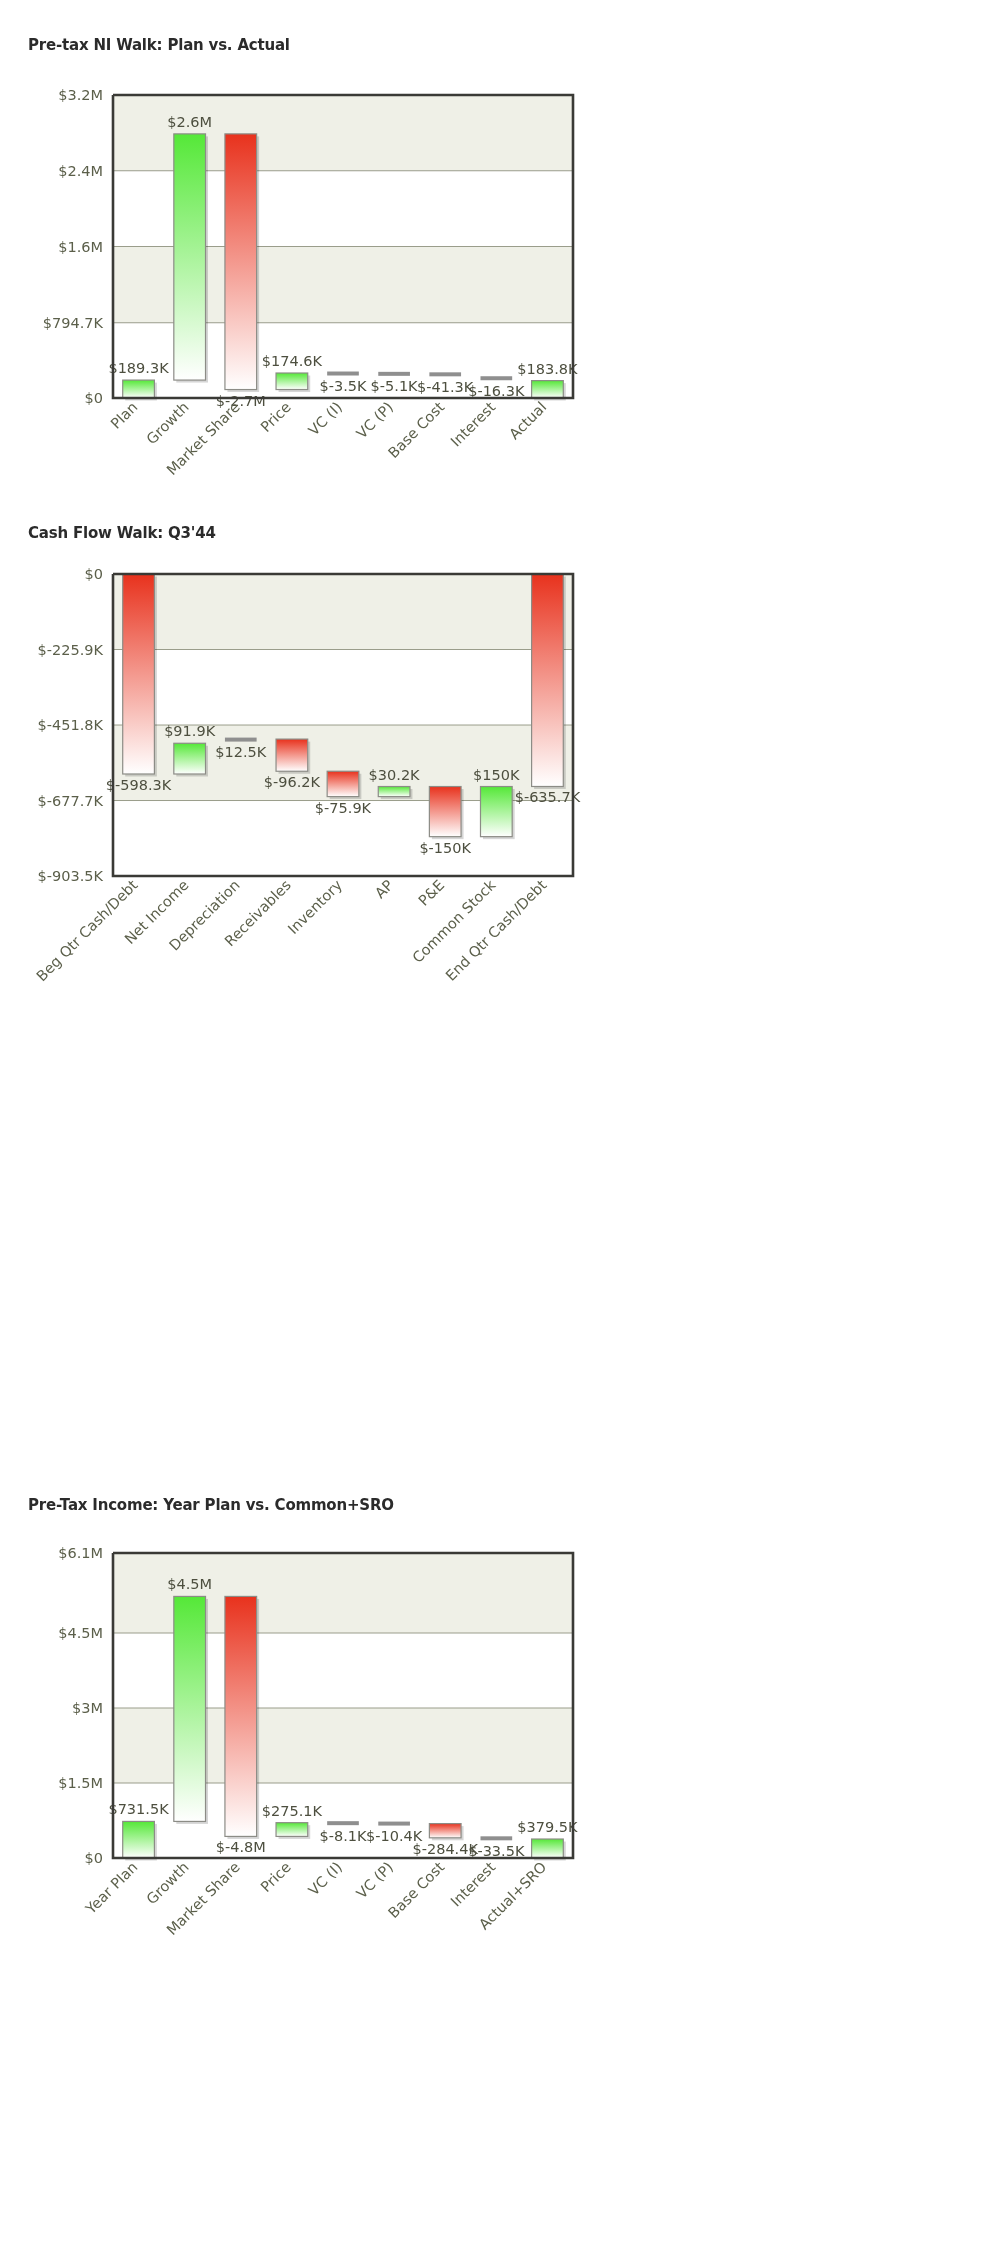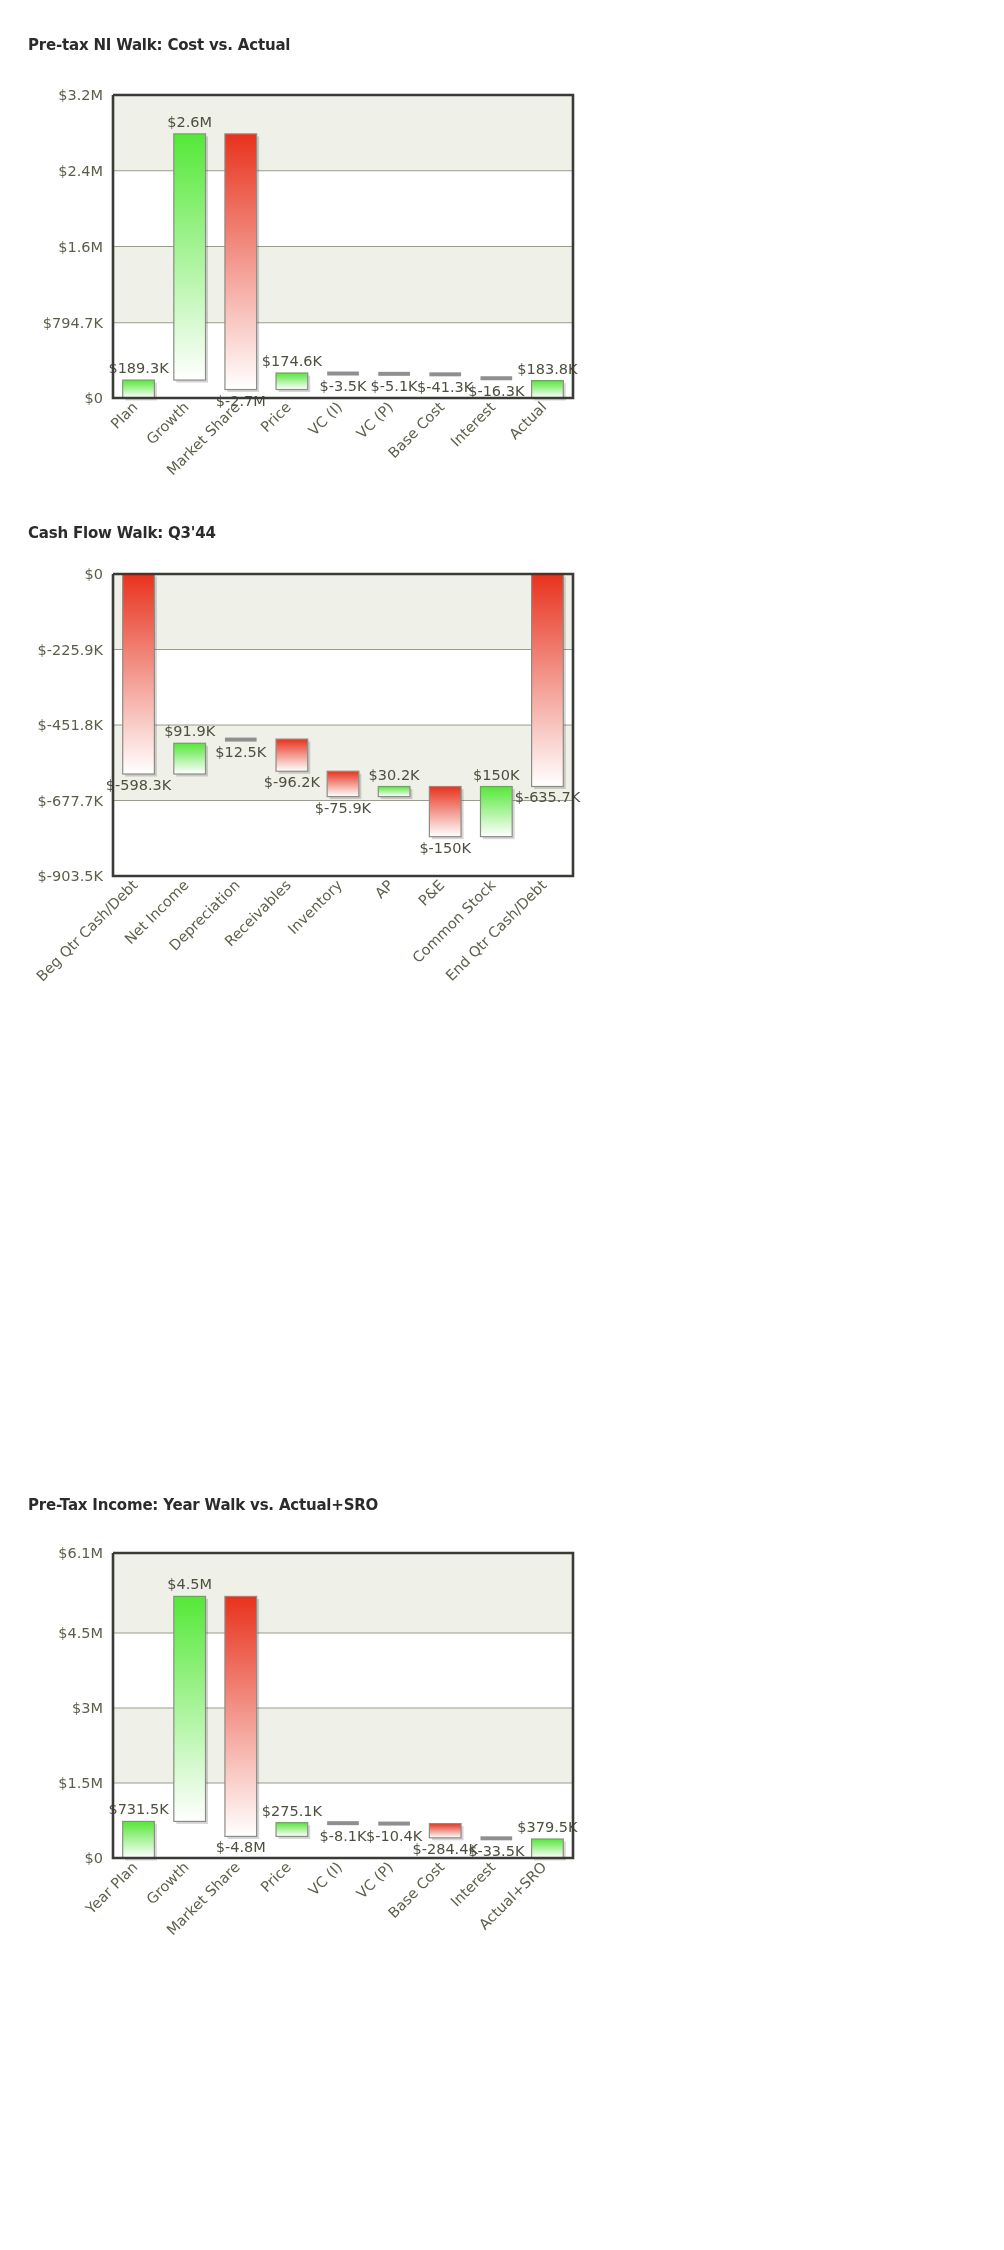--- a/index.html
+++ b/index.html
@@ -48,21 +48,21 @@
   .grid-line { stroke: #9a9d8b; stroke-width: 1; }
   .band { fill: #eff0e7; }
   .bar-stroke { stroke: #8c8c86; stroke-width: 1.2; }
 </style>
 </head>
 <body>
 
 <div id="page">
 
   <div class="chart-block">
-    <div class="chart-title" style="position:absolute;left:28px;top:36px;">Pre-tax NI Walk: Cost vs. Actual</div>
+    <div class="chart-title" style="position:absolute;left:28px;top:36px;">Pre-tax NI Walk: Plan vs. Actual</div>
     <div class="plot-wrap" id="canvas0" style="position:absolute;left:0px;top:70px;">
         <svg width="1004" height="430" viewBox="0 0 1004 430">
           <defs>
             <linearGradient id="gpos0" x1="0" y1="0" x2="0" y2="1">
               <stop offset="0%" stop-color="#55e838"></stop>
               <stop offset="100%" stop-color="#ffffff"></stop>
             </linearGradient>
             <linearGradient id="gneg0" x1="0" y1="0" x2="0" y2="1">
               <stop offset="0%" stop-color="#e8321d"></stop>
               <stop offset="100%" stop-color="#ffffff"></stop>
@@ -177,21 +177,21 @@
           <rect x="534.1" y="20.5" width="31.68888888888889" height="212.4863309352518" fill="#000" opacity="0.16"></rect>
           <rect x="531.6" y="18" width="31.68888888888889" height="212.4863309352518" fill="url(#gneg1)" class="bar-stroke"></rect>
           <text x="547.4444444444445" y="246.4863309352518" class="val-label" text-anchor="middle">$-635.7K</text>
           <text x="547.4444444444445" y="330" class="xtick-label" text-anchor="end" transform="rotate(-45 547.4444444444445 330)">End Qtr Cash/Debt</text>
           <path d="M 113 18 L 113 320 L 573 320 L 573 18 L 113 18" class="axis-line"></path>
         </svg>
       </div>
   </div>
 
   <div class="chart-block">
-    <div class="chart-title" style="position:absolute;left:28px;top:1496px;">Pre-Tax Income: Year Walk vs. Actual+SRO</div>
+    <div class="chart-title" style="position:absolute;left:28px;top:1496px;">Pre-Tax Income: Year Plan vs. Common+SRO</div>
     <div class="plot-wrap" id="canvas2" style="position:absolute;left:0px;top:1528px;">
         <svg width="1004" height="430" viewBox="0 0 1004 430">
           <defs>
             <linearGradient id="gpos2" x1="0" y1="0" x2="0" y2="1">
               <stop offset="0%" stop-color="#55e838"></stop>
               <stop offset="100%" stop-color="#ffffff"></stop>
             </linearGradient>
             <linearGradient id="gneg2" x1="0" y1="0" x2="0" y2="1">
               <stop offset="0%" stop-color="#e8321d"></stop>
               <stop offset="100%" stop-color="#ffffff"></stop>

